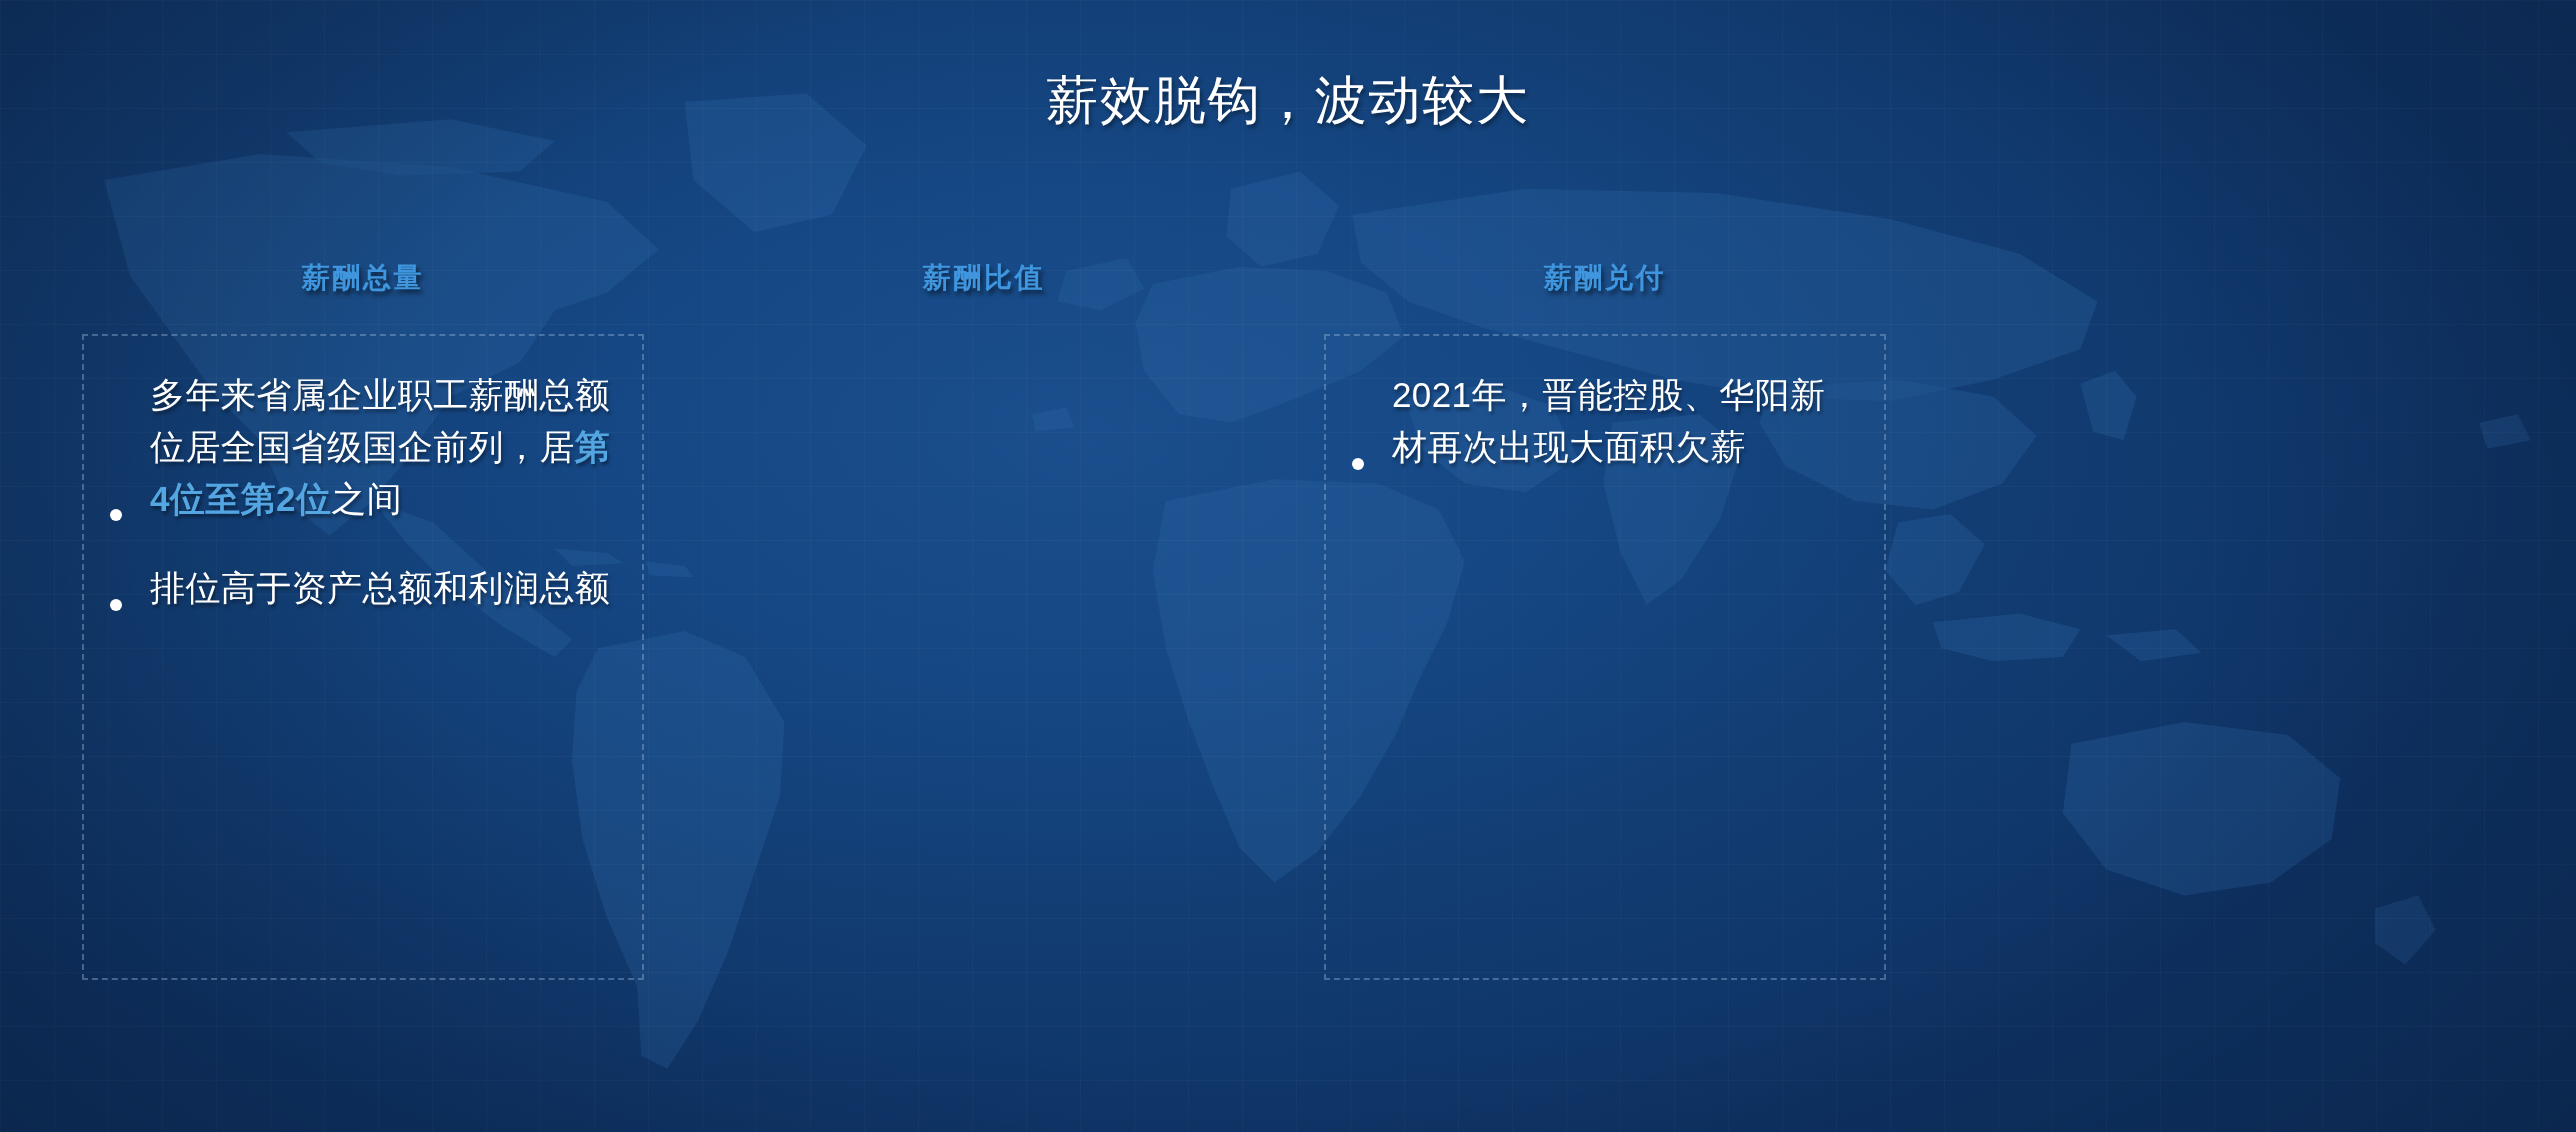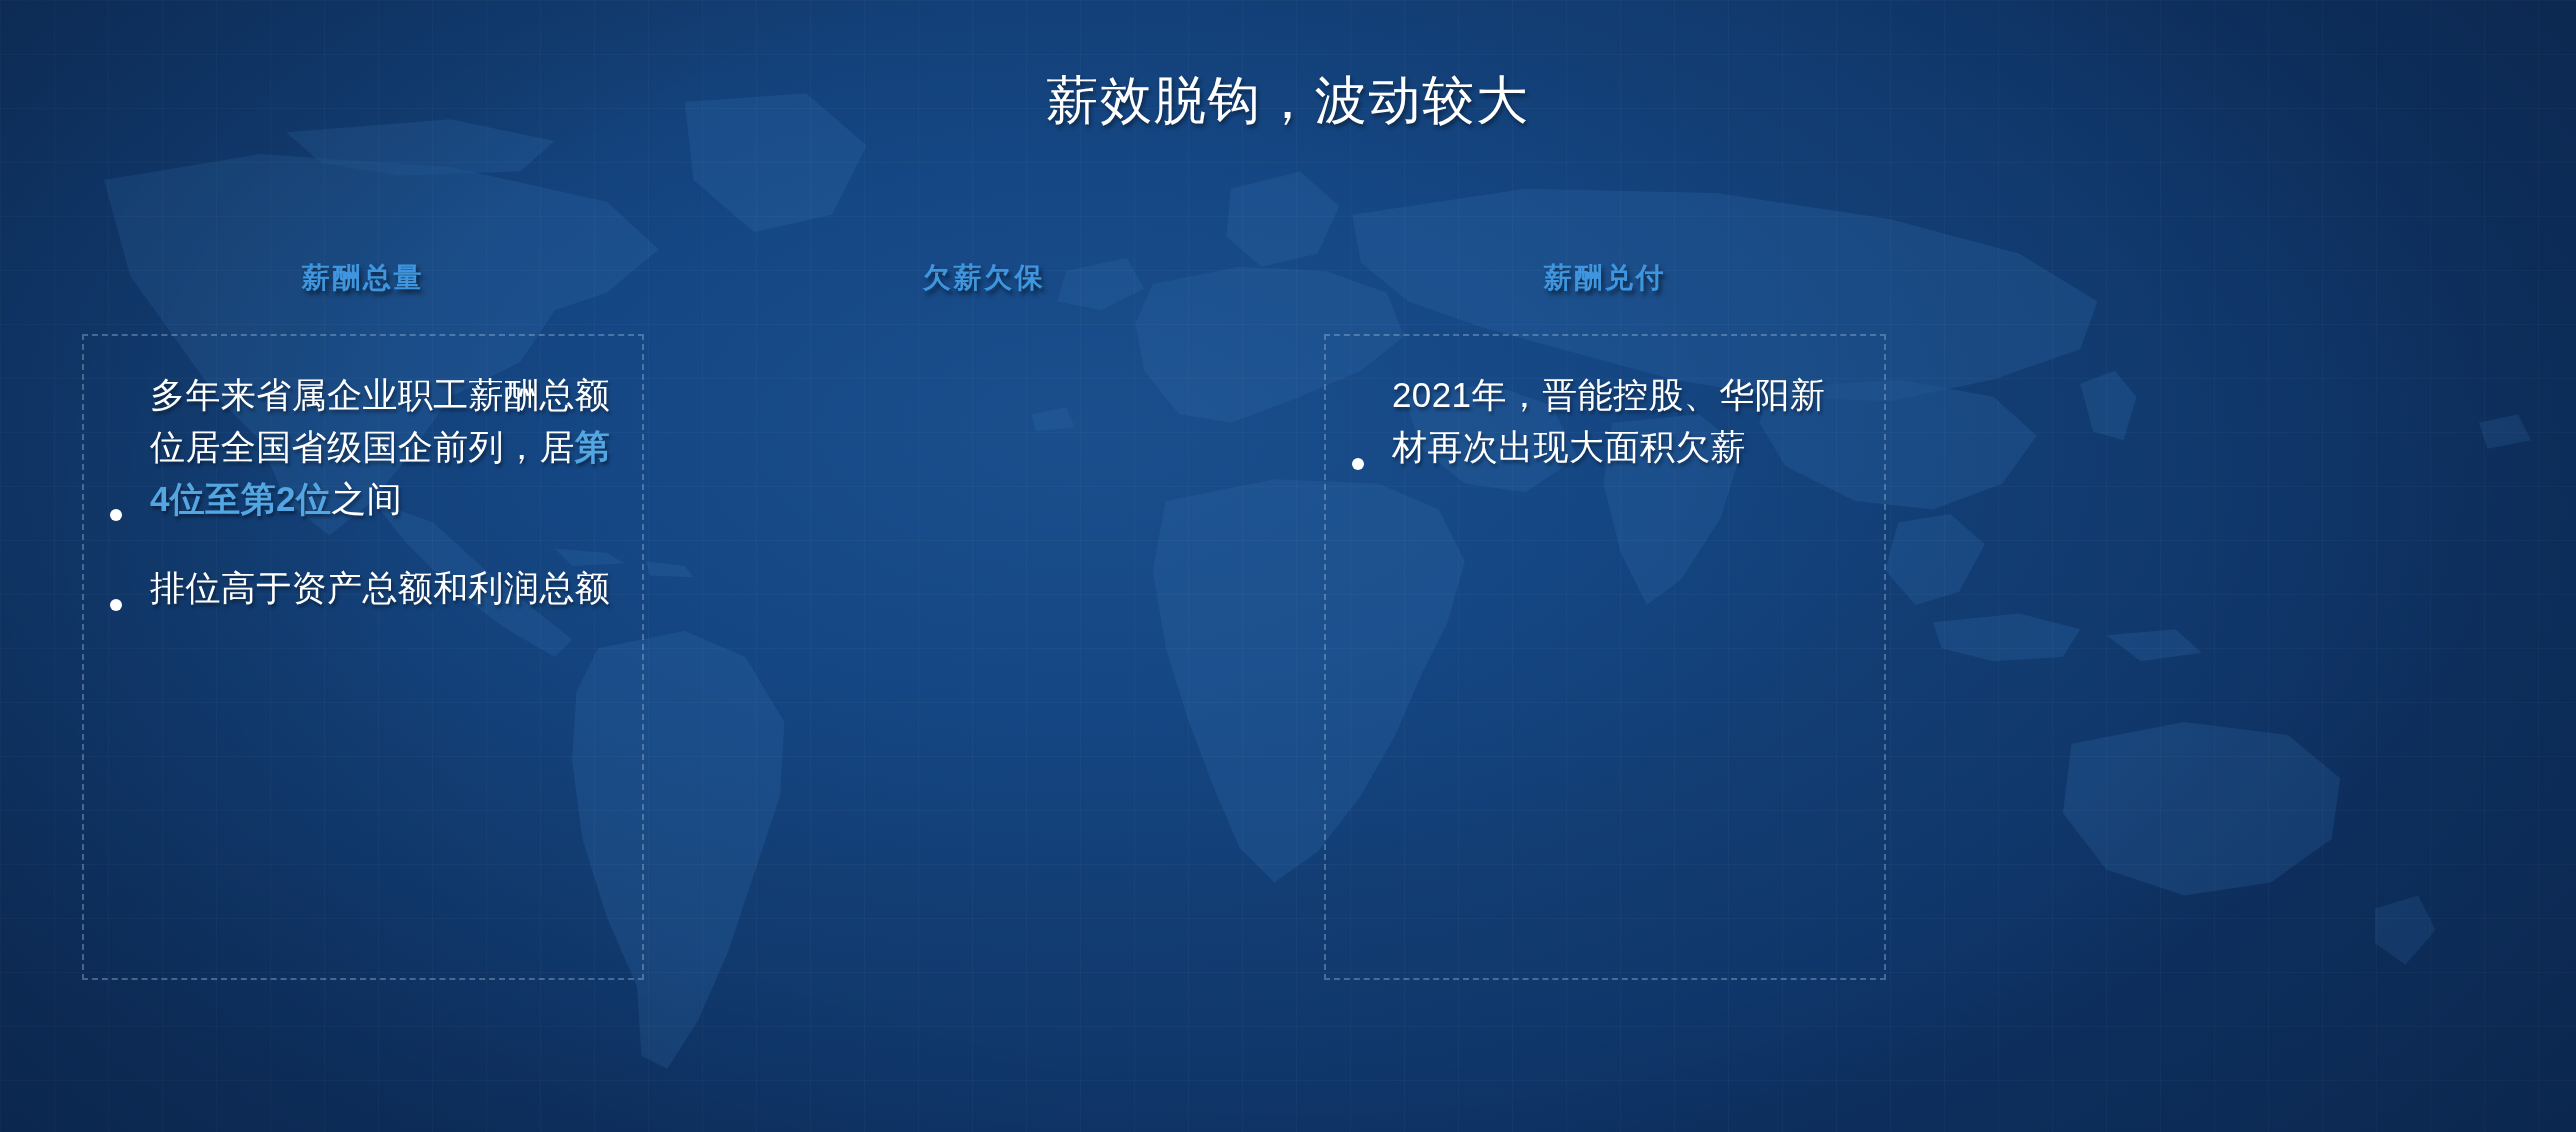--- a/index.html
+++ b/index.html
@@ -180,21 +180,21 @@
         </div>
         <div class="bullet">
           <div class="bullet-dot"><span></span></div>
           <div class="bullet-text"><span>排位高于资产总额和利润总额</span></div>
         </div>
       </div>
     </div>
 
 
     <div class="col">
-      <div class="col-head">欠薪欠保</div>
+      <div class="col-head">薪酬比值</div>
     </div>
 
     <div class="col">
       <div class="col-head">薪酬兑付</div>
       <div class="col-body">
         <div class="bullet">
           <div class="bullet-dot"><span></span></div>
           <div class="bullet-text"><span>2021年，晋能控股、华阳新材再次出现大面积欠薪</span></div>
         </div>
       </div>

